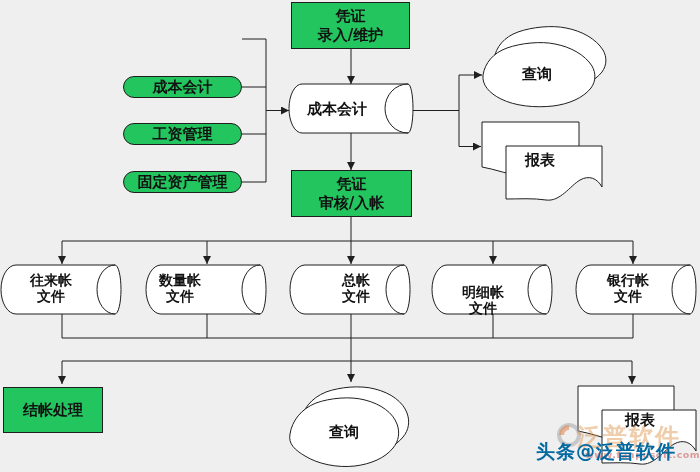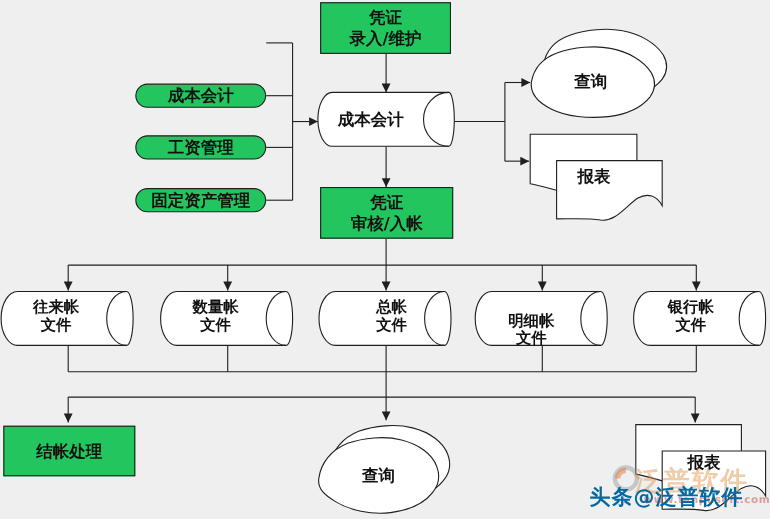--- a/index.html
+++ b/index.html
@@ -128,21 +128,21 @@
   <div class="node" style="left:291px;top:2px;width:119px;height:47px;">
     <span>凭证</span>
     <span>录入/维护</span>
   </div>
 
   <div class="node" style="left:291px;top:170px;width:121px;height:47px;">
     <span>凭证</span>
     <span>审核/入帐</span>
   </div>
 
-  <div class="node" style="left:3px;top:387px;width:120px;height:46px;align-items:center;">
+  <div class="node" style="left:3px;top:387px;width:100px;height:46px;align-items:center;">
     <span>结帐处理</span>
   </div>
 
   <div class="node pill" style="left:123px;top:76px;width:119px;height:22px;">
     <span>成本会计</span>
   </div>
   <div class="node pill" style="left:123px;top:123px;width:119px;height:22px;">
     <span>工资管理</span>
   </div>
   <div class="node pill" style="left:123px;top:171px;width:119px;height:22px;">
@@ -151,21 +151,21 @@
 
   <div class="lbl" style="left:337px;top:109px;font-size:15px;">成本会计</div>
 
   <div class="lbl" style="left:537px;top:74px;font-size:15px;">查询</div>
   <div class="lbl" style="left:540px;top:160px;font-size:15px;">报表</div>
 
   <div class="lbl" style="left:51px;top:288px;">
     <span>往来帐</span>
     <span>文件</span>
   </div>
-  <div class="lbl" style="left:196px;top:288px;">
+  <div class="lbl" style="left:180px;top:288px;">
     <span>数量帐</span>
     <span>文件</span>
   </div>
   <div class="lbl" style="left:356px;top:288px;">
     <span>总帐</span>
     <span>文件</span>
   </div>
   <div class="lbl" style="left:483px;top:288px;margin-top:12px;">
     <span>明细帐</span>
     <span>文件</span>

